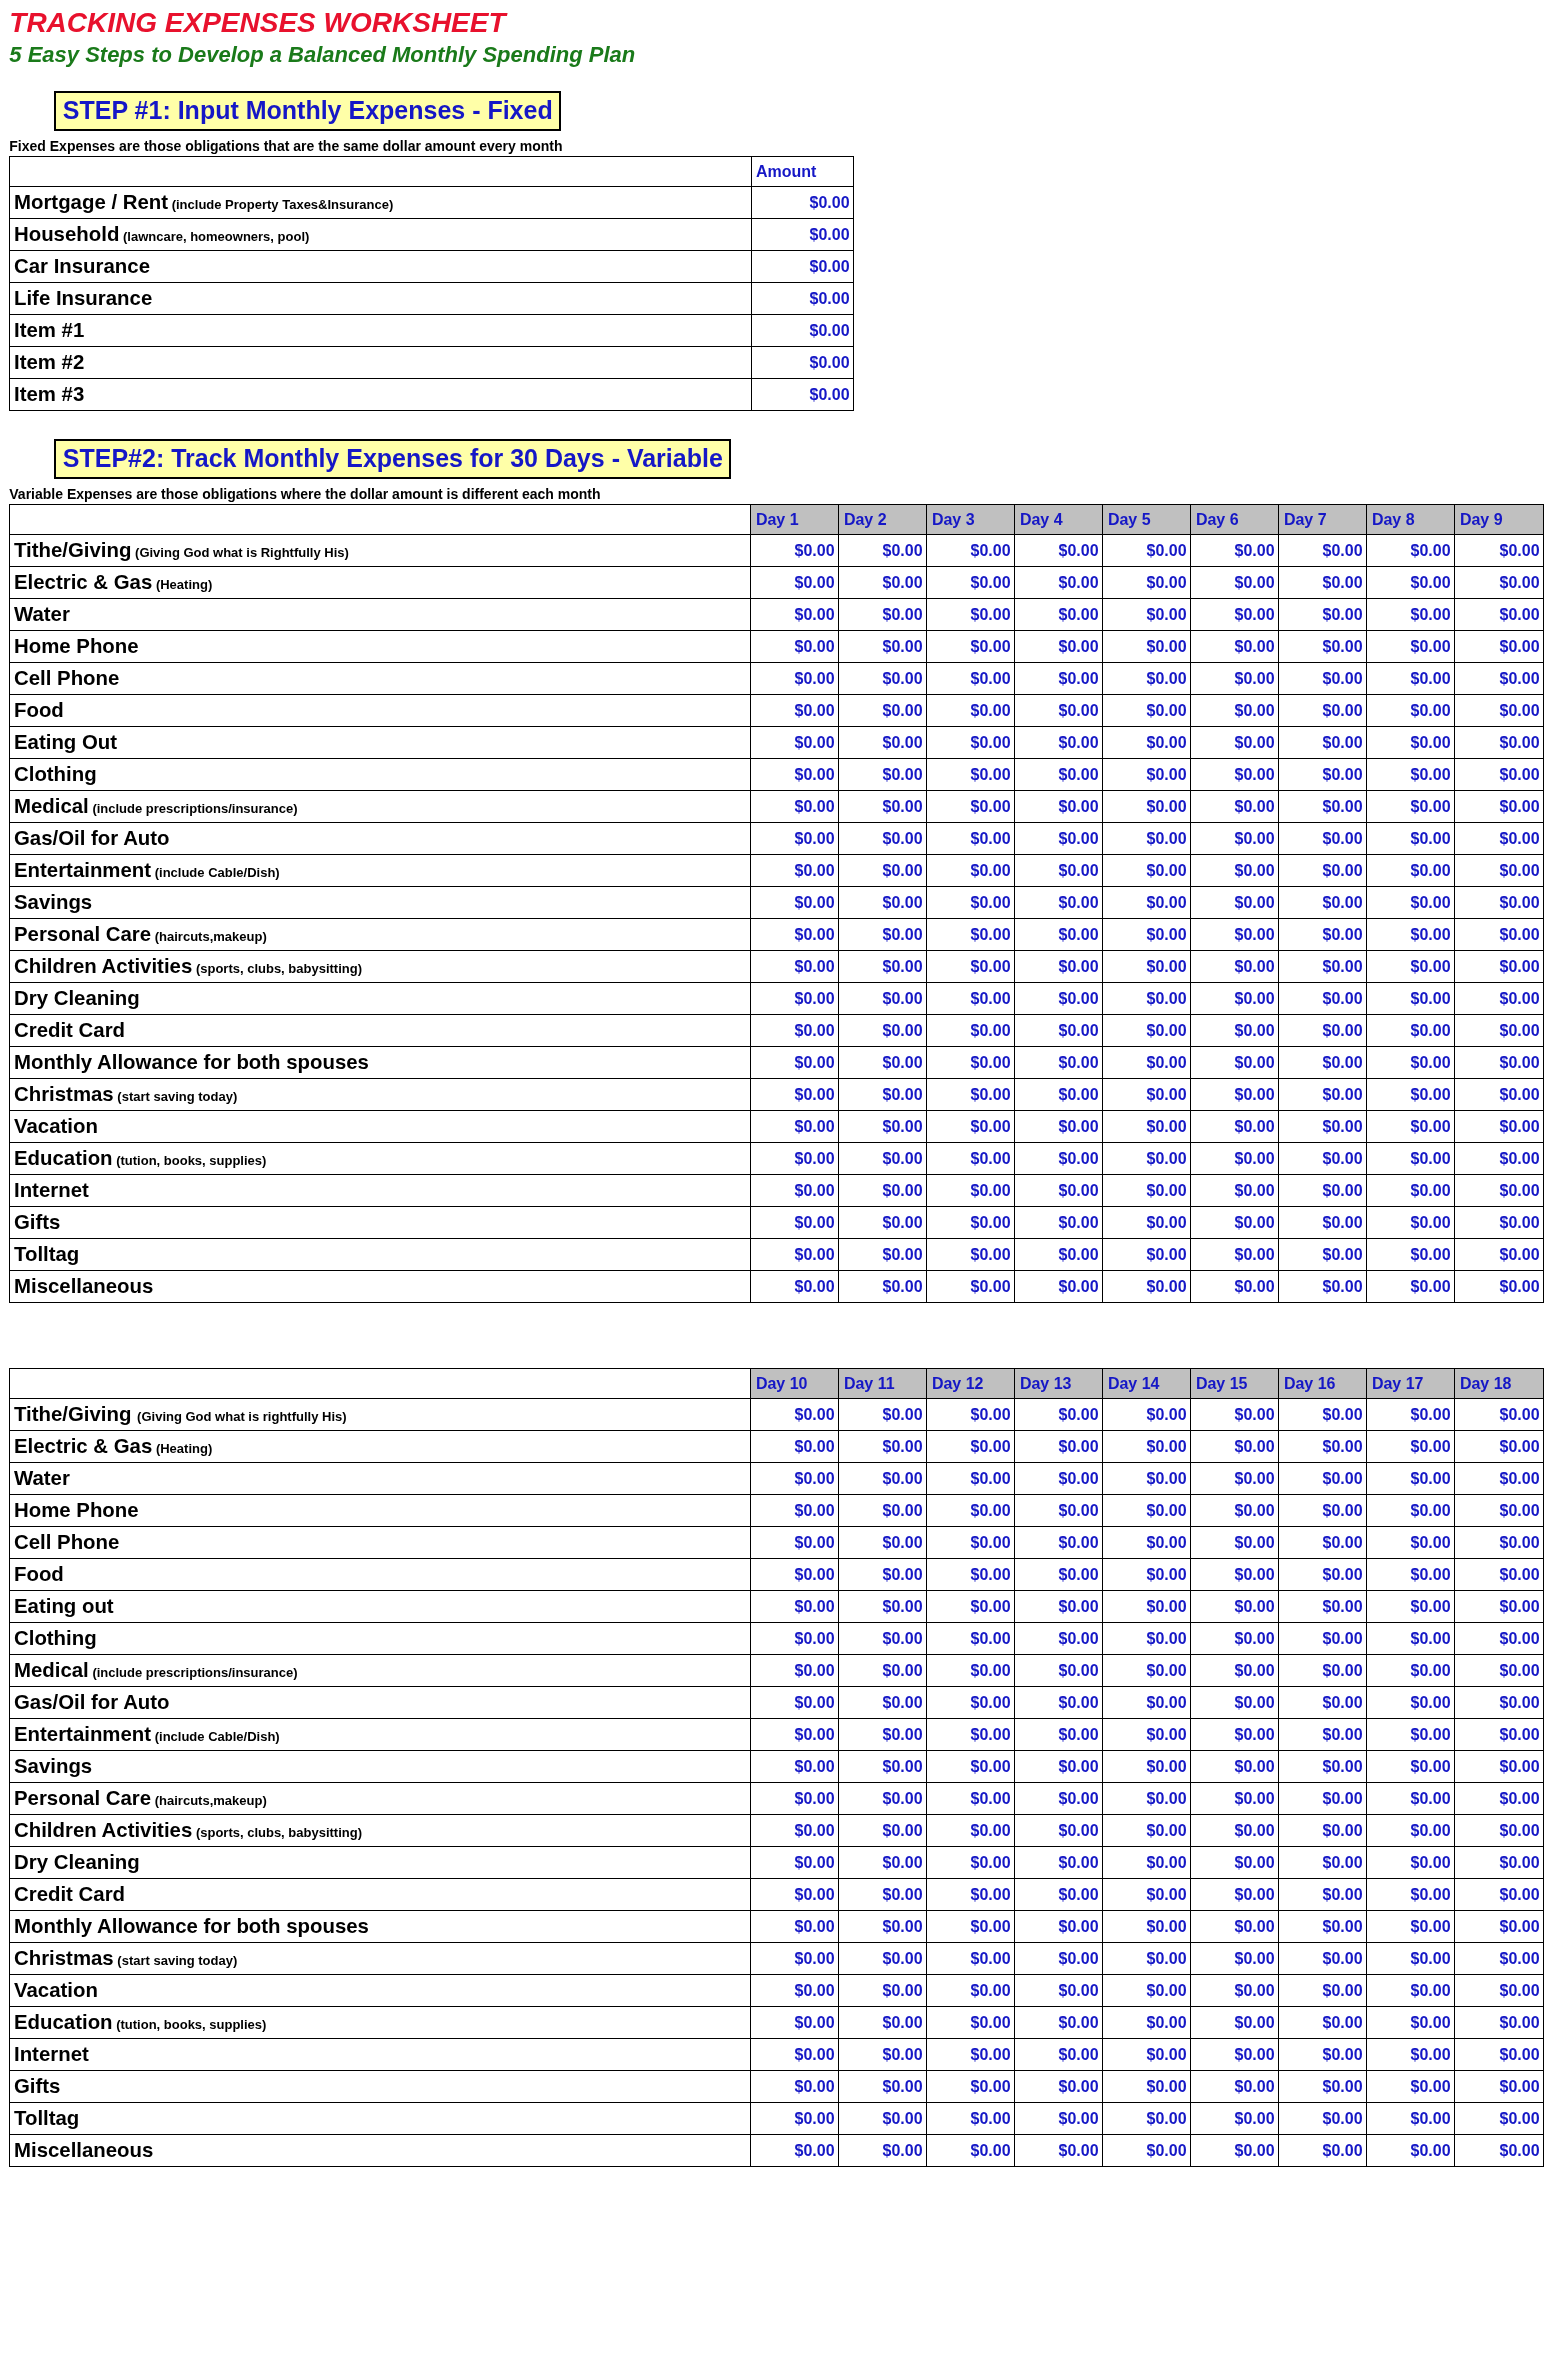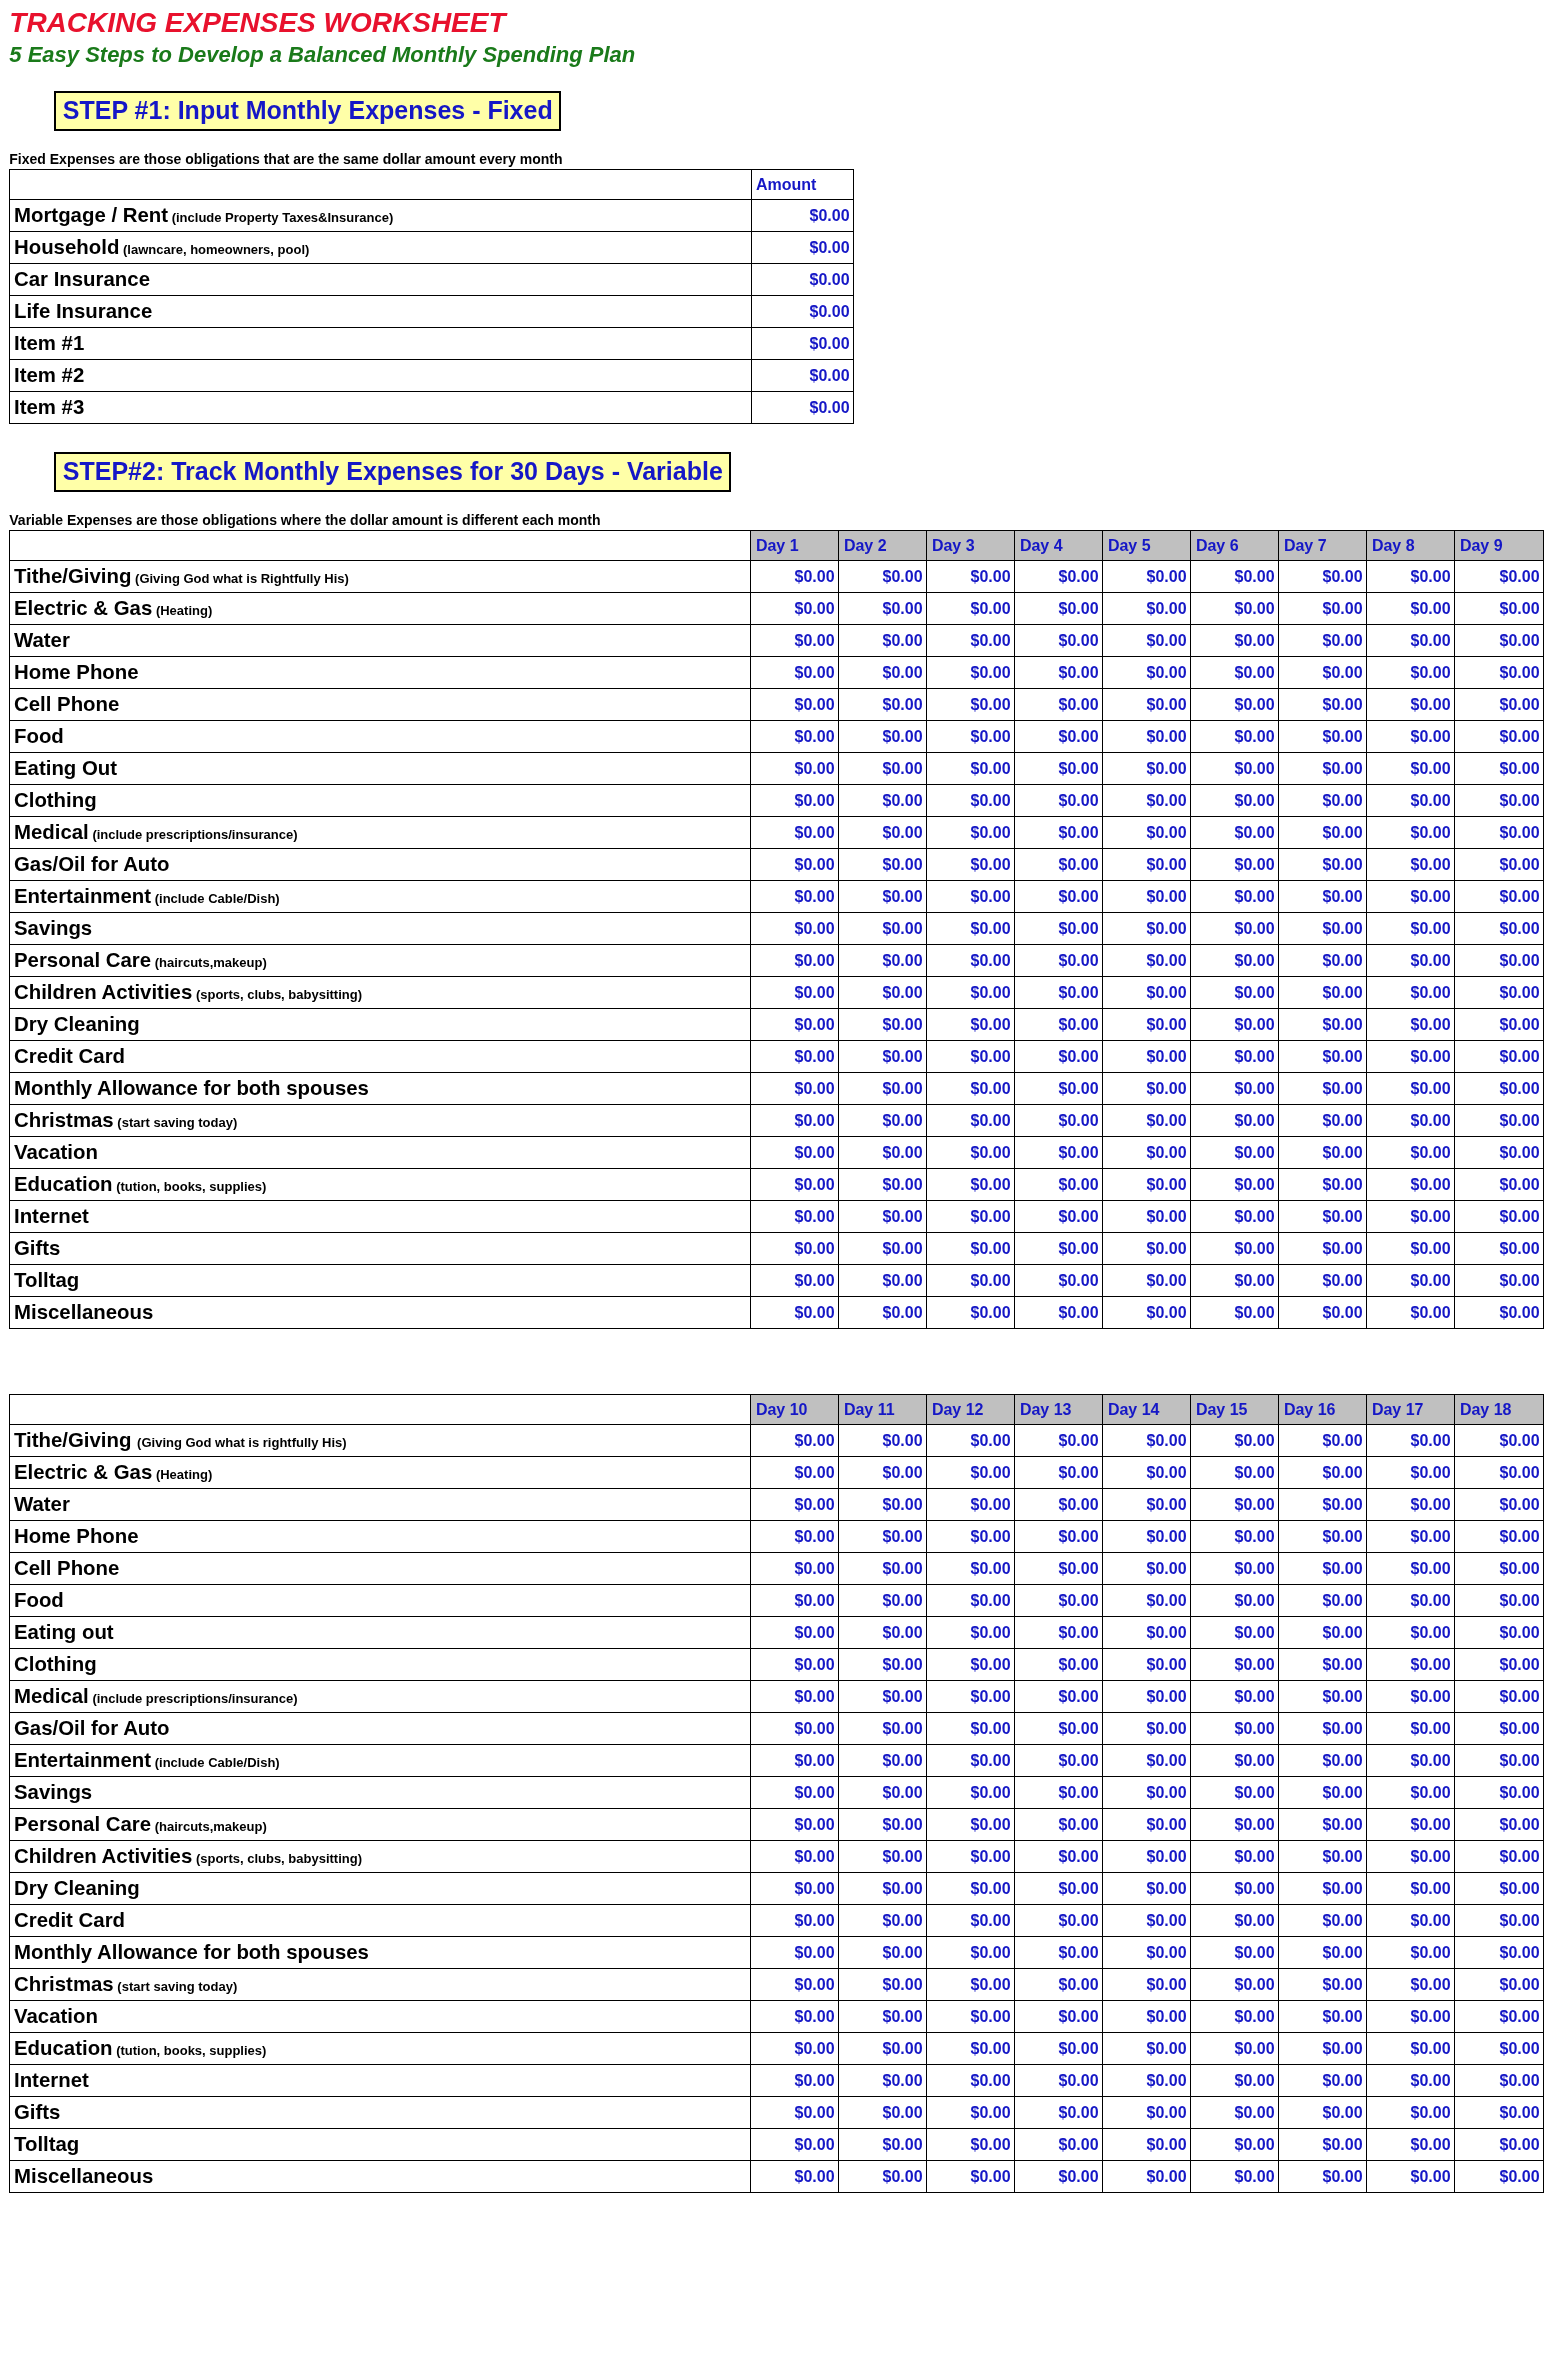--- a/index.html
+++ b/index.html
@@ -48,21 +48,21 @@
     white-space: nowrap;
     margin-left: 45px;
   }
   .banner-wrap { margin-top: 22px; }
   .banner-wrap-2 { margin-top: 28px; }
 
   .note {
     font-size: 14px;
     font-weight: bold;
     color: #000;
-    margin-top: 20px;
+    margin-top: 7px;
     margin-bottom: 1.9px;
     white-space: nowrap;
     line-height: 16.7px;
   }
 
   
   table {
     border-collapse: collapse;
     table-layout: fixed;
   }

